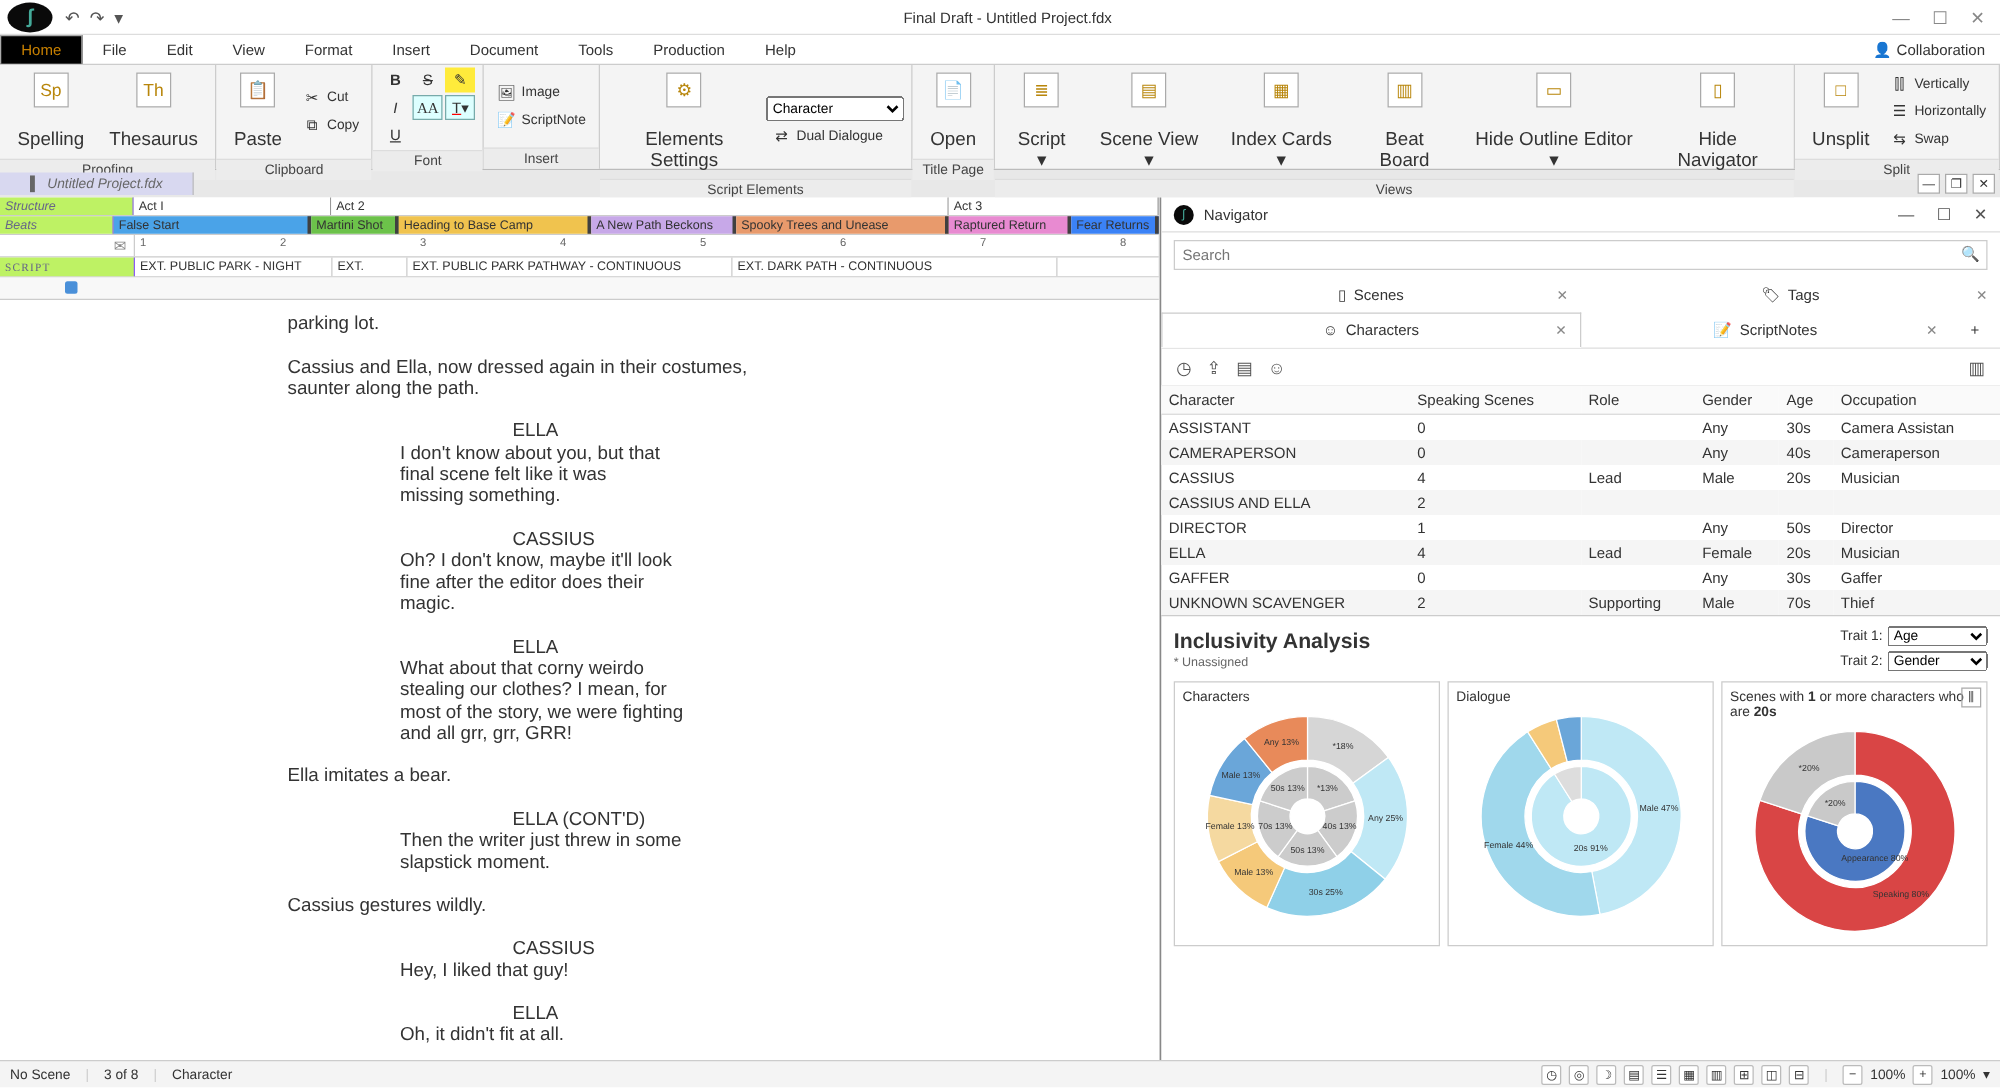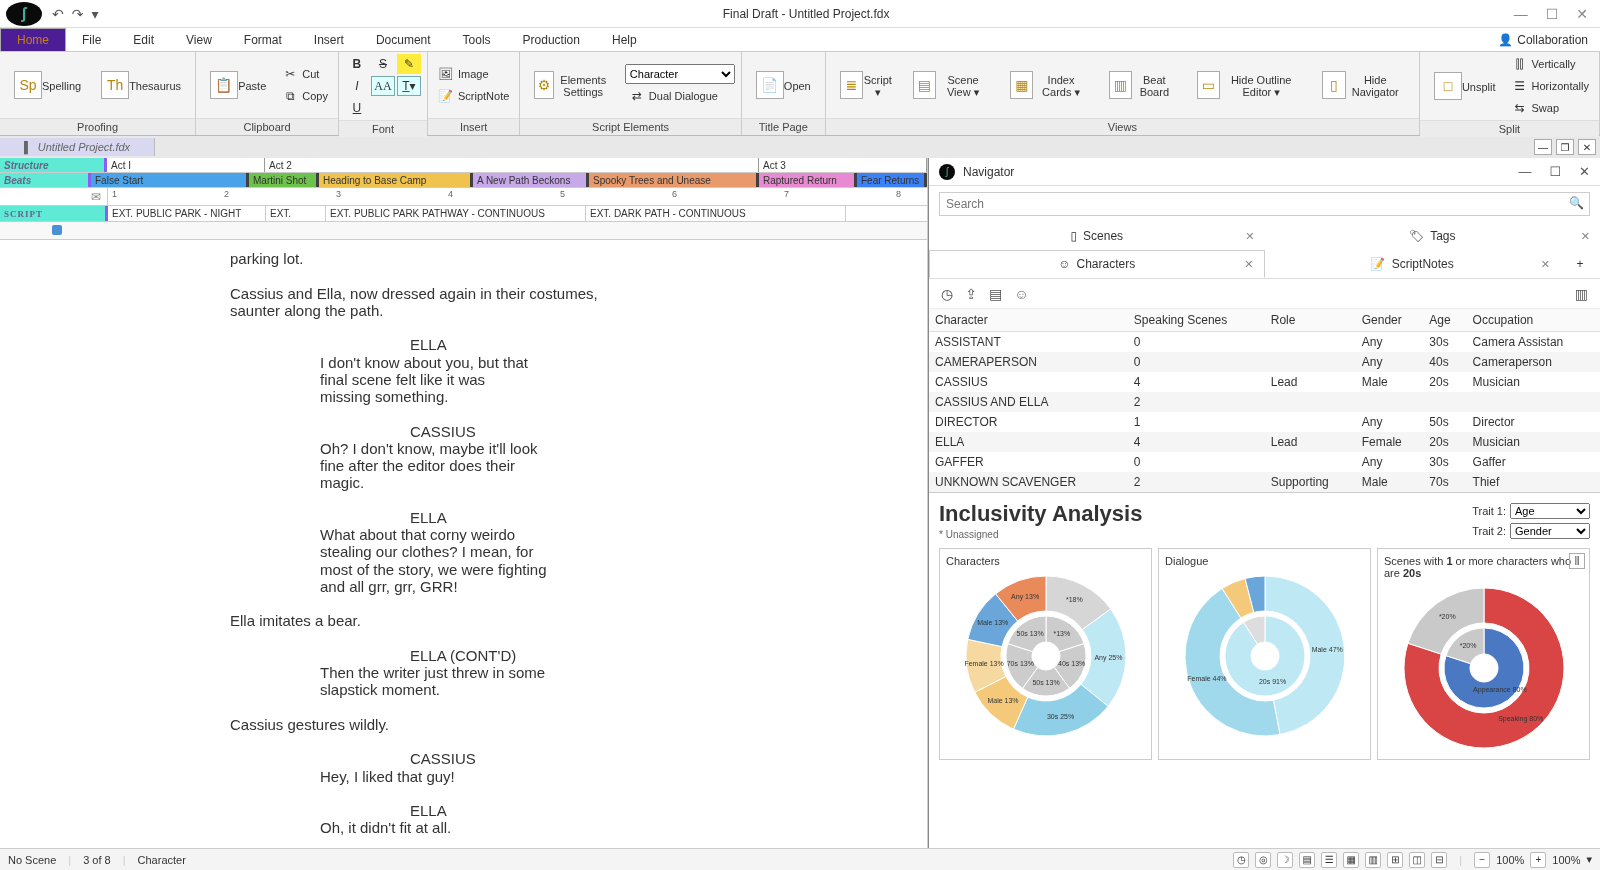--- a/index.html
+++ b/index.html
@@ -6,43 +6,43 @@
 body { background:#fff; font-size:12px; color:#333; width:1600px; height:870px; overflow:hidden; position:relative; }
 .title-bar { height:28px; background:#fff; display:flex; align-items:center; border-bottom:1px solid #ddd; }
 .app-logo { width:36px; height:24px; background:#0a0a0a; border-radius:50%; margin:2px 6px; display:flex; align-items:center; justify-content:center; color:#4a9; font-weight:bold; font-size:16px; }
 .qat { display:flex; gap:8px; margin-left:4px; }
 .qat span { cursor:pointer; color:#555; font-size:14px; }
 .title-center { flex:1; text-align:center; font-size:12px; }
 .win-btns { display:flex; gap:18px; margin-right:12px; color:#888; }
 .win-btns span { cursor:pointer; font-size:14px; }
 .menu-bar { height:24px; display:flex; background:#fff; border-bottom:1px solid #ccc; align-items:stretch; }
 .menu-item { padding:4px 16px; cursor:pointer; display:flex; align-items:center; font-size:12px; }
-.menu-item.active { background:#4c1d95; border:1px solid #aaa; border-bottom:none; color:#c88000; }
+.menu-item.active { background:#000000; border:1px solid #aaa; border-bottom:none; color:#c88000; }
 .collab { margin-left:auto; padding:4px 12px; color:#333; display:flex; align-items:center; gap:4px; }
 .ribbon { height:84px; background:#f4f4f4; display:flex; border-bottom:1px solid #bbb; }
 .ribbon-group { border-right:1px solid #ccc; display:flex; flex-direction:column; }
 .ribbon-body { flex:1; display:flex; align-items:center; padding:2px 6px; gap:4px; }
 .ribbon-label { text-align:center; font-size:11px; color:#444; padding:2px 0; background:#ececec; border-top:1px solid #ddd; }
-.rbtn-lg { display:flex; flex-direction:row; align-items:center; justify-content:center; padding:4px 8px; cursor:pointer; min-width:44px; }
+.rbtn-lg { display:flex; flex-direction:column; align-items:center; justify-content:center; padding:4px 8px; cursor:pointer; min-width:44px; }
 .rbtn-lg .ico { width:28px; height:28px; border:1px solid #aaa; display:flex; align-items:center; justify-content:center; font-size:14px; color:#b8860b; background:#fff; }
-.rbtn-lg .lbl { font-size:11px; margin-top:2px; text-align:center; line-height:1.1; }
+.rbtn-lg .lbl { font-size:15px; margin-top:18px; text-align:center; line-height:1.1; }
 .rbtn-sm { display:flex; align-items:center; gap:4px; padding:2px 4px; cursor:pointer; font-size:11px; }
 .rbtn-sm .ico-s { width:16px; height:16px; display:flex; align-items:center; justify-content:center; font-size:12px; }
 .col { display:flex; flex-direction:column; gap:2px; }
 .font-btn { width:24px; height:20px; border:1px solid transparent; display:flex; align-items:center; justify-content:center; cursor:pointer; font-family:Georgia,serif; }
 .font-btn.sel { border:1px solid #7aa; background:#dff; }
 select.element-sel { width:110px; font-size:11px; height:20px; }
 .doc-tab-row { height:22px; background:#e8e8e8; display:flex; align-items:center; }
 .doc-tab { background:#d8d8f0; padding:3px 24px 3px 24px; font-size:11px; color:#666; font-style:italic; display:flex; align-items:center; gap:6px; border-right:1px solid #bbb; }
 .doc-tab-btns { margin-left:auto; display:flex; gap:4px; padding-right:4px; }
 .doc-tab-btns span { width:18px; height:16px; border:1px solid #aaa; display:flex; align-items:center; justify-content:center; font-size:10px; cursor:pointer; background:#fff; }
 .main-split { display:flex; height:calc(870px - 28px - 24px - 84px - 22px - 22px); }
 .editor-area { width:928px; display:flex; flex-direction:column; border-right:1px solid #ccc; }
 .structure-row, .beats-row { height:15px; display:flex; font-size:10px; border-bottom:1px solid #ccc; }
-.row-label { width:108px; padding:0 4px; color:#668; font-style:italic; border-right:3px solid #8b5cf6; background:#5eead4; display:flex; align-items:center;font-weight:bold; }
+.row-label { width:108px; padding:0 4px; color:#668; font-style:italic; border-right:1px solid #8b5cf6; background:#bef264; display:flex; align-items:center; }
 .act { border-right:1px solid #999; padding:0 4px; background:#fff; font-size:10px; display:flex; align-items:center; }
 .beat { border-right:3px solid #404040; padding:0 4px; font-size:10px; display:flex; align-items:center; overflow:hidden; white-space:nowrap; }
 .ruler-row { height:18px; display:flex; border-bottom:1px solid #ccc; }
 .ruler-label { width:108px; border-right:1px solid #ccc; display:flex; align-items:center; justify-content:flex-end; padding-right:6px; }
 .ruler { flex:1; position:relative; font-size:9px; color:#666; }
 .ruler span { position:absolute; top:1px; }
 .scene-strip { height:16px; display:flex; border-bottom:1px solid #ccc; font-family:"Courier New",monospace; font-size:10px; }
 .scene-strip .row-label { font-family:"Segoe UI"; font-style:normal; letter-spacing:1px; font-size:9px; }
 .scene-cell { border-right:1px solid #ccc; padding:0 4px; display:flex; align-items:center; white-space:nowrap; overflow:hidden; }
 .zoom-strip { height:18px; border-bottom:1px solid #ccc; position:relative; background:#f8f8f8; }
@@ -64,21 +64,21 @@
 .nav-tab.plus { width:40px; justify-content:center; }
 .nav-toolbar { height:30px; display:flex; align-items:center; gap:12px; padding:0 12px; border-bottom:1px solid #eee; }
 .nav-toolbar span { cursor:pointer; color:#555; font-size:14px; }
 .nav-toolbar .right { margin-left:auto; }
 .char-table { width:100%; border-collapse:collapse; font-size:12px; }
 .char-table th { text-align:left; padding:4px 6px; font-weight:normal; color:#333; border-bottom:1px solid #ddd; background:#fafafa; }
 .char-table td { padding:3px 6px; }
 .char-table tr:nth-child(even) td { background:#f5f5f5; }
 .inclusivity { padding:8px 10px; border-top:1px solid #ccc; }
 .incl-head { display:flex; align-items:center; }
-.incl-head h3 { font-size:22px; font-weight:bold; }
+.incl-head h3 { font-size:17px; font-weight:bold; }
 .trait-sel { margin-left:auto; display:flex; flex-direction:column; gap:4px; font-size:11px; }
 .trait-sel div { display:flex; align-items:center; gap:4px; }
 .trait-sel select { width:80px; font-size:11px; }
 .unassigned { font-size:10px; color:#666; margin-top:2px; }
 .charts-row { display:flex; gap:6px; margin-top:8px; }
 .chart-box { border:1px solid #ccc; padding:6px; flex:1; position:relative; }
 .chart-box .ct { font-size:11px; margin-bottom:4px; }
 .chart-ctrl { position:absolute; right:4px; top:4px; width:16px; height:16px; border:1px solid #aaa; font-size:10px; display:flex; align-items:center; justify-content:center; cursor:pointer; }
 .status-bar { position:absolute; bottom:0; left:0; right:0; height:22px; background:#f4f4f4; border-top:1px solid #ccc; display:flex; align-items:center; font-size:11px; padding:0 8px; gap:12px; }
 .status-right { margin-left:auto; display:flex; align-items:center; gap:6px; }

